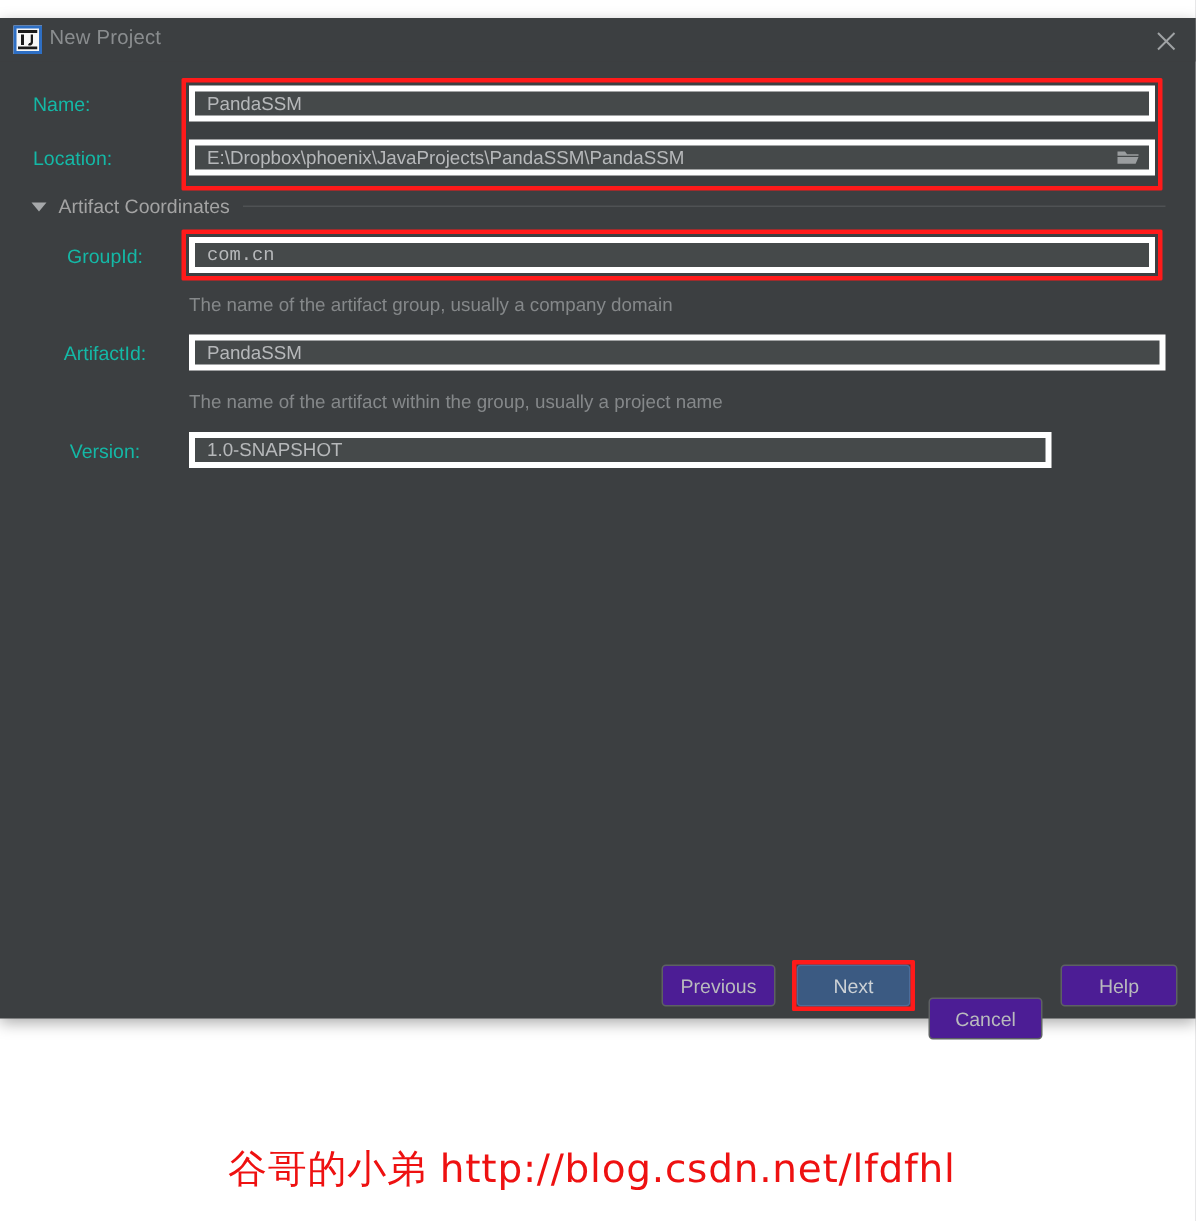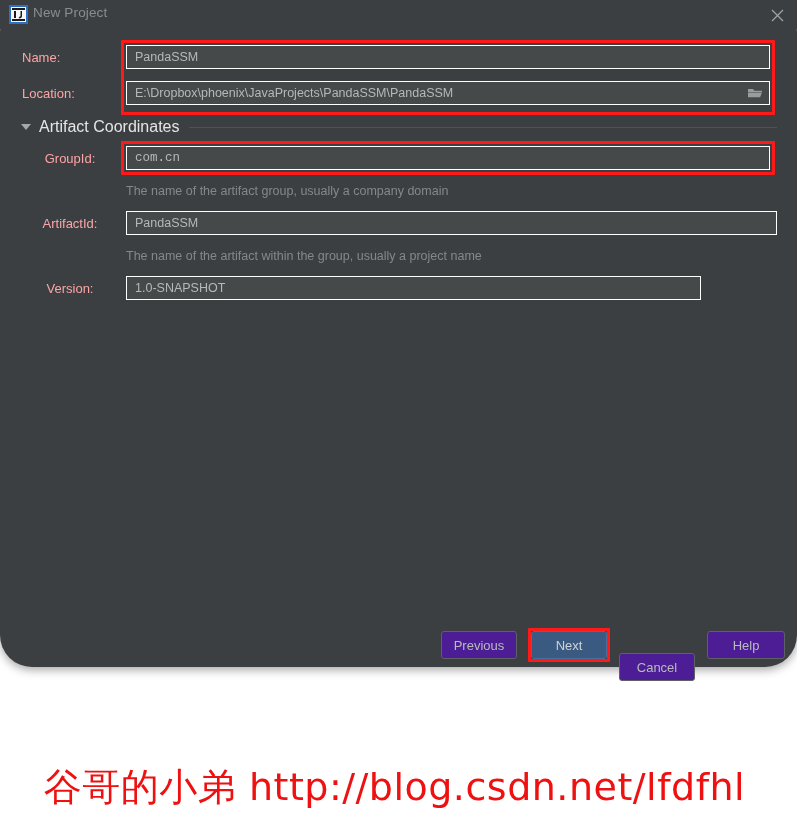--- a/index.html
+++ b/index.html
@@ -17,26 +17,25 @@
     position: relative;
     width: 797px;
     height: 814px;
     background: #ffffff;
   }
 
   
   .dialog {
     position: absolute;
     left: 0;
-    top: 0;
+    top: 12px;
     width: 797px;
     height: 667px;
     background: #3c3f41;
     box-shadow: 0 3px 10px rgba(0,0,0,0.35);
-    border-radius: 32px;
   }
 
   
   .titlebar {
     position: absolute;
     left: 0; top: 0;
     width: 797px;
     height: 29px;
     background: #3c3f41;
   }
@@ -68,34 +67,34 @@
     align-items: center;
     justify-content: center;
     cursor: pointer;
   }
   .close-btn svg { display: block; }
 
   
   .form-label {
     position: absolute;
     font-size: 13px;
-    color: #fca5a5;
+    color: #14b8a6;
     white-space: nowrap;
   }
   .label-left { text-align: left; }
   .label-right {
     text-align: center;
     width: 98px;
     left: 21px;
   }
 
   .field {
     position: absolute;
     background: #45494a;
-    border: 1px solid #ffffff;
+    border: 4px solid #ffffff;
     box-sizing: border-box;
     height: 24px;
     display: flex;
     align-items: center;
     font-size: 12.5px;
     color: #b6b8ba;
     padding-left: 8px;
     white-space: nowrap;
     overflow: hidden;
   }
@@ -137,22 +136,22 @@
     cursor: pointer;
   }
   .section .triangle {
     width: 0; height: 0;
     border-left: 5px solid transparent;
     border-right: 5px solid transparent;
     border-top: 6px solid #a6a8aa;
     margin-right: 8px;
   }
   .section .sec-title {
-    font-size: 16px;
-    color: #e5e5e5;
+    font-size: 13px;
+    color: #a3a3a3;
     white-space: nowrap;
     margin-right: 9px;
   }
   .section .sec-rule {
     flex: 1;
     height: 1px;
     background: #4f5254;
   }
 
   
@@ -178,21 +177,21 @@
     font-weight: normal;
   }
 
   
   .watermark {
     position: absolute;
     left: 0;
     top: 762px;
     width: 789px;
     text-align: center;
-    font-size: 38px;
+    font-size: 26px;
     color: #ee1111;
     white-space: nowrap;
     font-family: "DejaVu Sans", sans-serif;
     letter-spacing: 0.5px;
   }
 </style>
 </head>
 <body>
 
 <div id="root">

